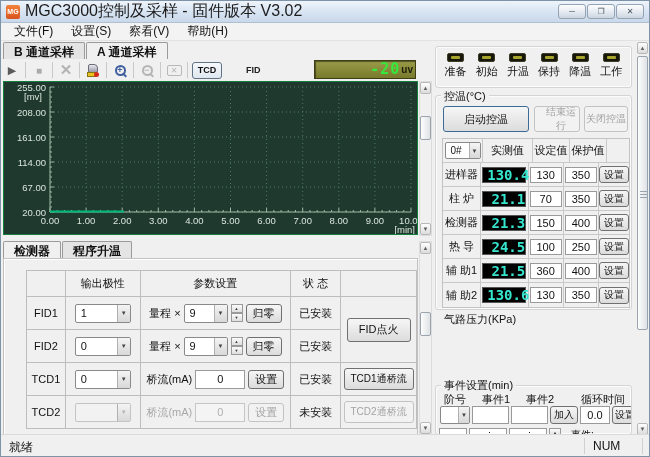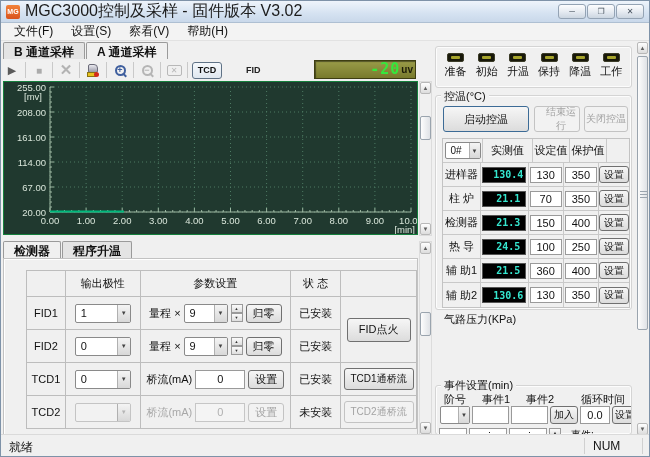--- a/index.html
+++ b/index.html
@@ -121,21 +121,21 @@
   .led-item span { font-size:11px; }
 
   .lcd { background:#000; border:1px solid #555; display:flex; align-items:center; justify-content:center;
     font-family:"DejaVu Sans Mono",monospace; font-weight:bold; color:#35e6cf; }
   .temp-table { position:absolute; left:6px; top:42px; width:188px; border:1px solid #c3c3c3; }
   .trow { display:flex; border-bottom:1px solid #c9c9c9; height:24px; }
   .trow:last-child { border-bottom:none; }
   .tc { border-right:1px solid #c9c9c9; display:flex; align-items:center; justify-content:center; font-size:11px; }
   .tc:last-child { border-right:none; }
   .tc.c1{ width:40px; } .tc.c2{ width:50px; } .tc.c3{ width:37px; } .tc.c4{ width:37px; } .tc.c5{ flex:1; }
-  .tlcd { width:44px; height:16px; font-size:10px;padding-left:8px; }
+  .tlcd { width:44px; height:16px; font-size:14px;padding-left:8px; }
   .tinset { width:32px; height:16px; background:#fff; border:1px solid #9a9a9a; display:flex;
     align-items:center; justify-content:center; font-size:11px; }
   .setbtn { width:30px; height:17px; font-size:10px; }
 
   .gas-col { display:flex; flex-direction:column; align-items:center; gap:3px; }
   .gas-col .gl { font-size:11px; letter-spacing:2px; }
   .gas-lcd { width:52px; height:20px; font-size:13px; }
 
   .ev-label { position:absolute; font-size:11px; }
   .statusbar { position:absolute; left:0; bottom:0; width:100%; height:22px; background:#f0f0f0;

